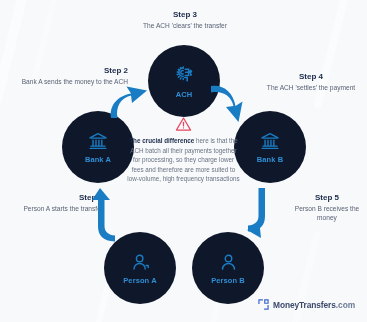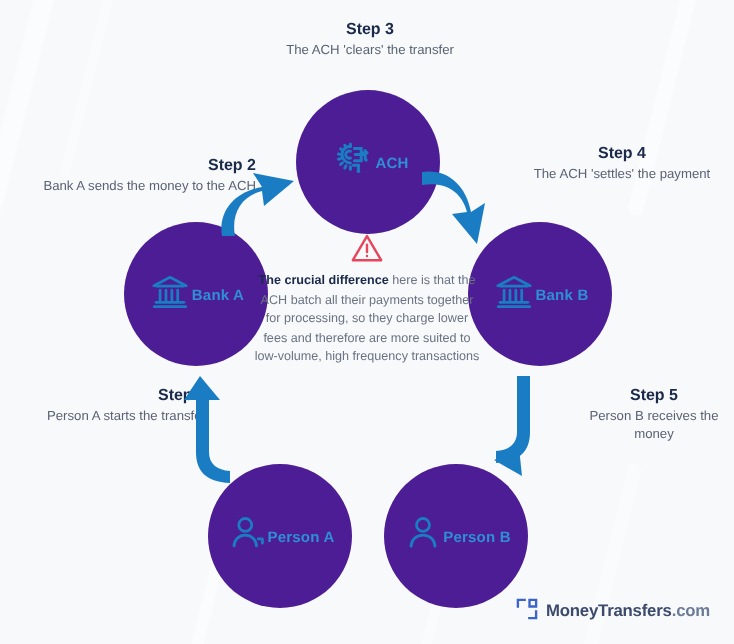--- a/index.html
+++ b/index.html
@@ -12,22 +12,22 @@
   }
   #canvas{position:absolute;inset:0;width:367px;height:322px;}
 
   
   .streak{position:absolute;background:#ffffff;opacity:.55;transform:rotate(14deg);border-radius:40px;pointer-events:none;}
 
   
   .node{
     position:absolute;
     width:72px;height:72px;border-radius:50%;
-    background:#4c1d95;
-    display:flex;flex-direction:row;
+    background:#0f172a;
+    display:flex;flex-direction:column;
     align-items:center;justify-content:center;
   }
   .node .ico{line-height:0;margin-bottom:3px;}
   .node .nlabel{
     font-size:7.5px;font-weight:bold;color:#2f8fd6;letter-spacing:.1px;
   }
   #node-ach{left:148px;top:45px;}
   #node-bank-a{left:62px;top:111px;}
   #node-bank-b{left:234px;top:111px;}
   #node-person-a{left:104px;top:232px;}
@@ -35,21 +35,21 @@
 
   
   .step{position:absolute;}
   .step .stitle{font-size:8px;font-weight:bold;color:#1b2a4a;margin-bottom:2px;}
   .step .sdesc{font-size:6.6px;color:#5a6374;line-height:1.42;}
   .al-r{text-align:right;}
   .al-l{text-align:center;}
   .al-c{text-align:center;}
 
   #step-3{left:110px;top:10px;width:150px;}
-  #step-2{left:18px;top:66px;width:110px;margin-top:12px;}
+  #step-2{left:18px;top:66px;width:110px;}
   #step-4{left:256px;top:72px;width:110px;}
   #step-1{left:8px;top:193px;width:95px;}
   #step-5{left:288px;top:193px;width:78px;}
 
   
   #center-note{
     position:absolute;left:127px;top:116px;width:113px;
     text-align:center;
   }
   #center-note .warn{line-height:0;margin-bottom:4px;}

